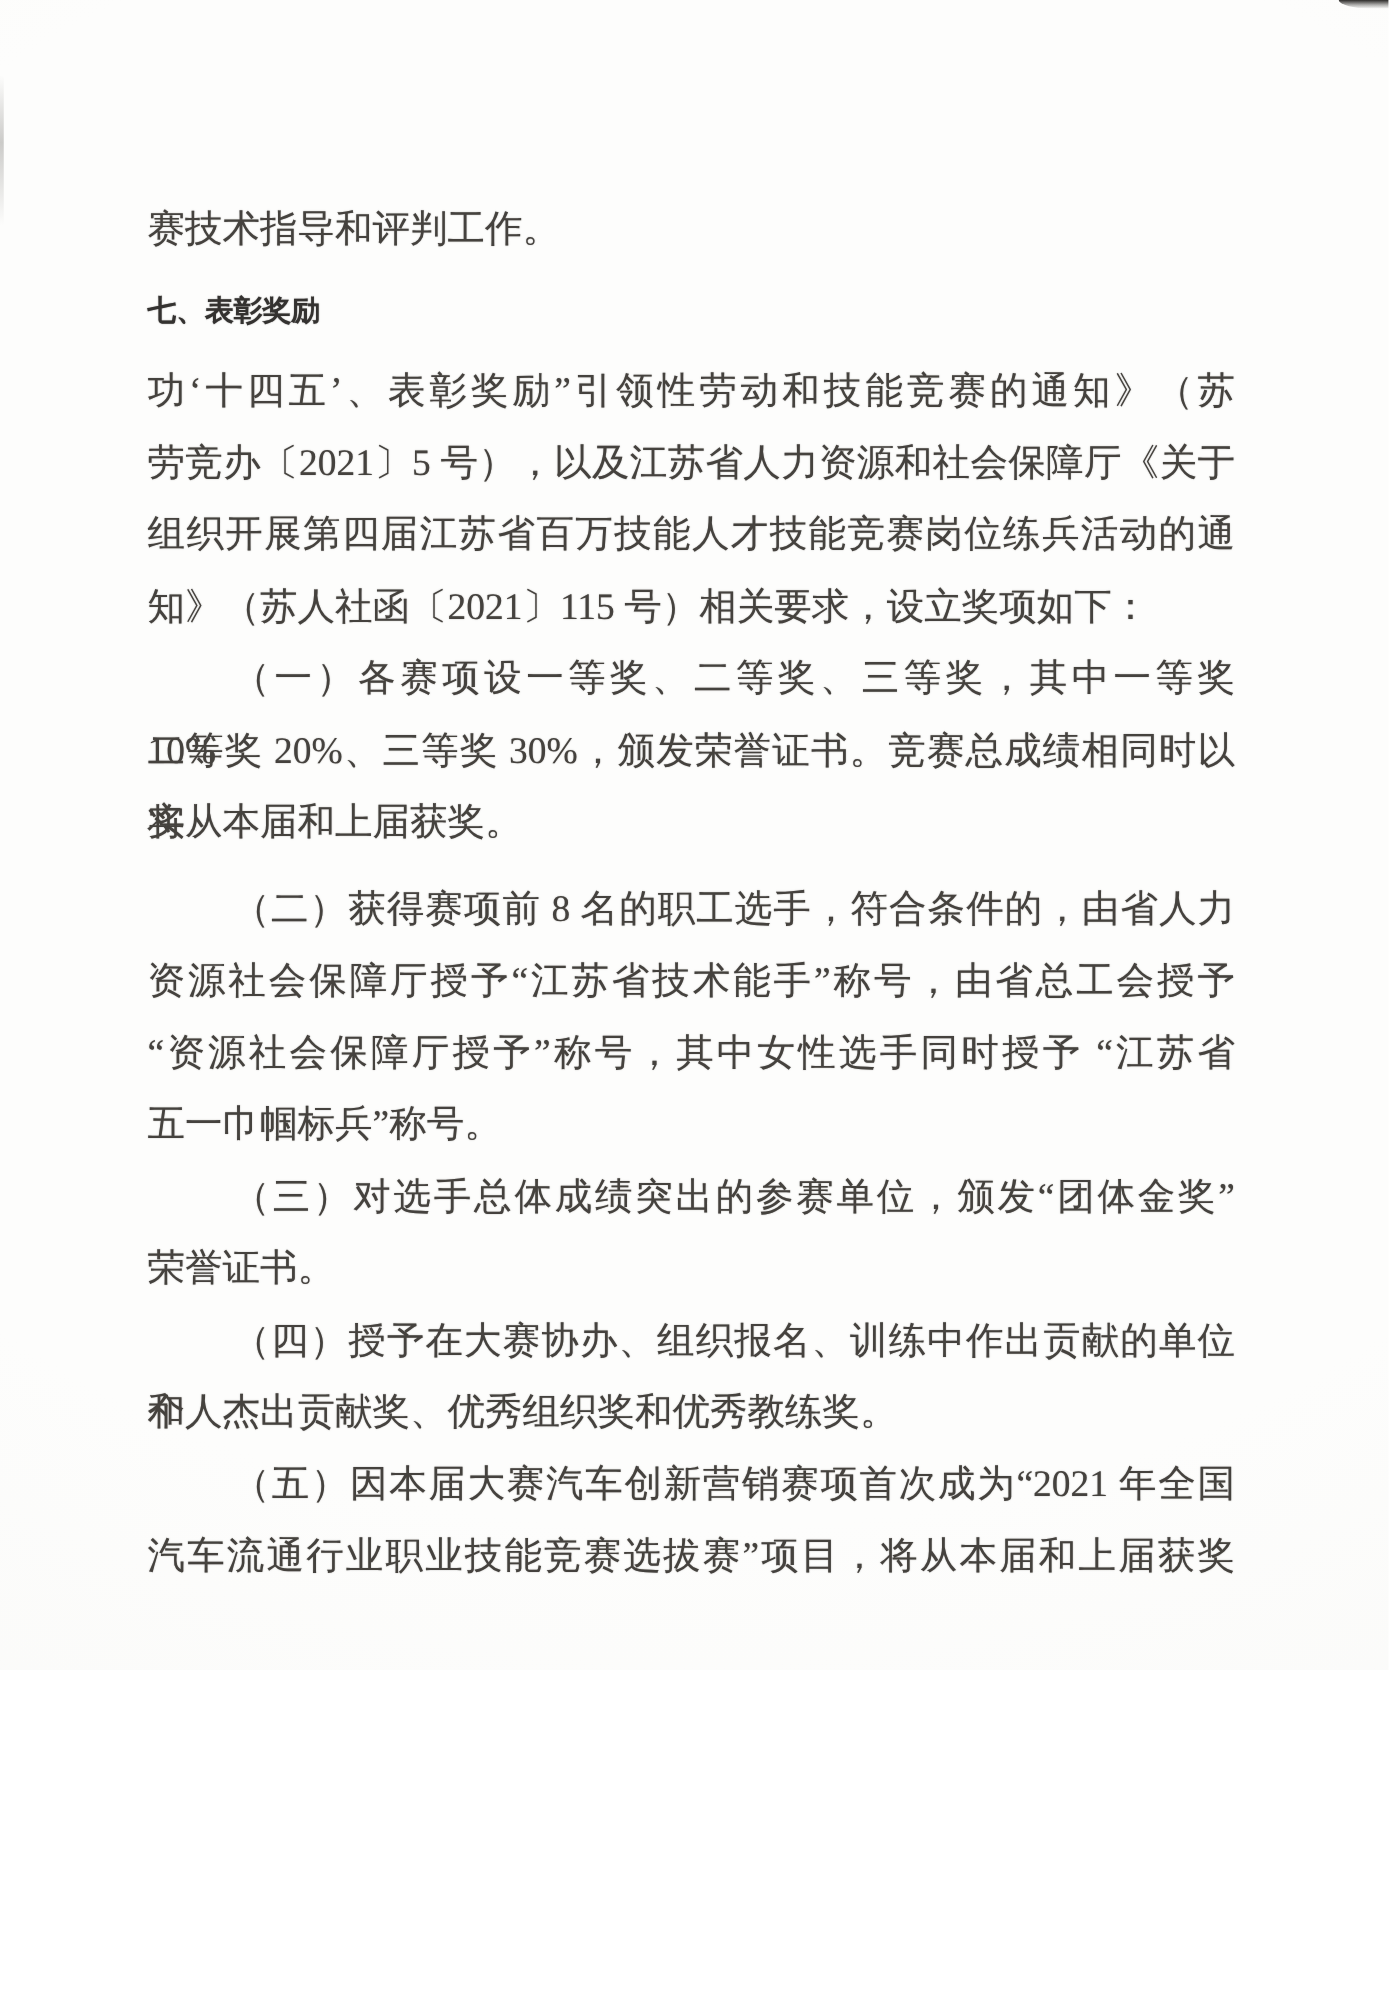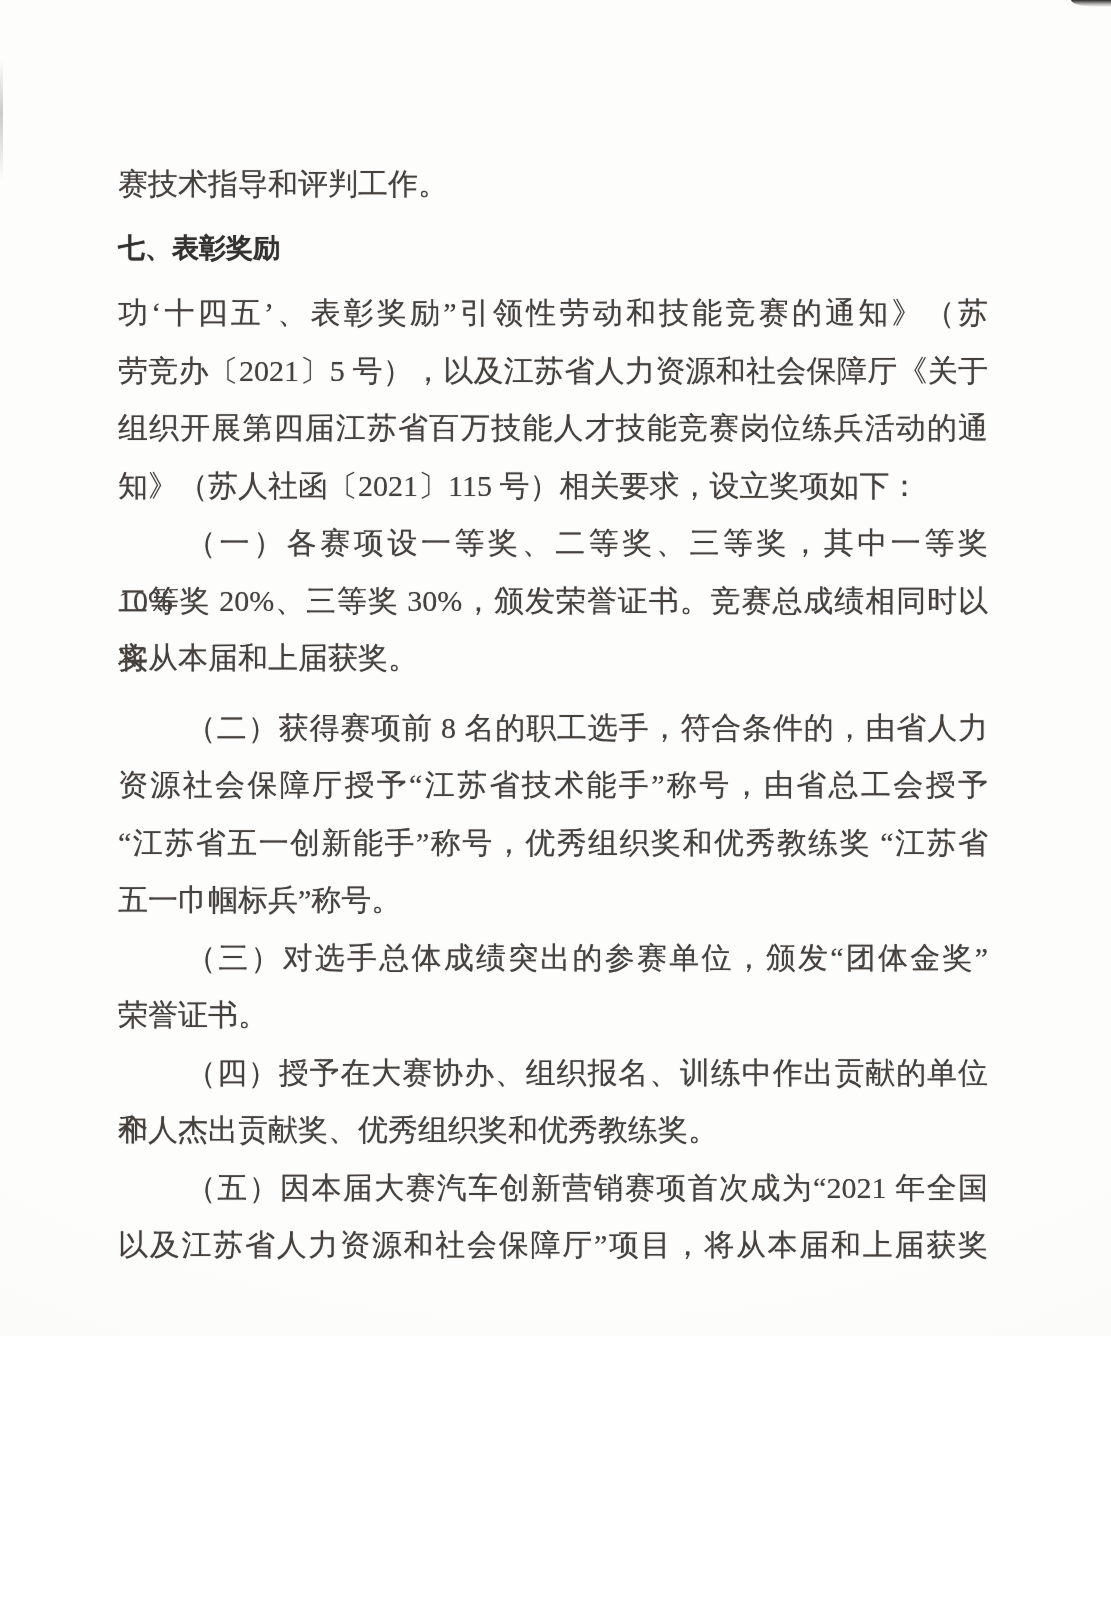--- a/index.html
+++ b/index.html
@@ -59,21 +59,21 @@
   .line.justify {
     text-align: justify;
     text-align-last: justify;
   }
   .line.indent {
     text-indent: 68px;
   }
   .line.heading {
     font-family: Liberation Serif, serif;
     font-weight: bold;
-    font-size: 27px;
+    font-size: 23px;
     color: #343230;
     text-shadow: 0 0 1px rgba(52, 50, 48, 0.65);
     margin-top: 7px;
     margin-bottom: 7px;
   }
   .line.para-gap {
     margin-top: 12px;
   }
   .page-number {
     position: absolute;
@@ -100,24 +100,24 @@
       <div class="line heading">七、表彰奖励</div>
       <div class="line justify">功‘十四五’、表彰奖励”引领性劳动和技能竞赛的通知》（苏</div>
       <div class="line justify">劳竞办〔2021〕5 号），以及江苏省人力资源和社会保障厅《关于</div>
       <div class="line justify">组织开展第四届江苏省百万技能人才技能竞赛岗位练兵活动的通</div>
       <div class="line">知》（苏人社函〔2021〕115 号）相关要求，设立奖项如下：</div>
       <div class="line indent justify">（一）各赛项设一等奖、二等奖、三等奖，其中一等奖 10%、</div>
       <div class="line justify">二等奖 20%、三等奖 30%，颁发荣誉证书。竞赛总成绩相同时以实</div>
       <div class="line">将从本届和上届获奖。</div>
       <div class="line indent justify para-gap">（二）获得赛项前 8 名的职工选手，符合条件的，由省人力</div>
       <div class="line justify">资源社会保障厅授予“江苏省技术能手”称号，由省总工会授予</div>
-      <div class="line justify">“江苏省五一创新能手”称号，优秀组织奖和优秀教练奖 “江苏省</div>
+      <div class="line justify">“资源社会保障厅授予”称号，其中女性选手同时授予 “江苏省</div>
       <div class="line">五一巾帼标兵”称号。</div>
       <div class="line indent justify">（三）对选手总体成绩突出的参赛单位，颁发“团体金奖”</div>
       <div class="line">荣誉证书。</div>
       <div class="line indent justify">（四）授予在大赛协办、组织报名、训练中作出贡献的单位和</div>
       <div class="line">个人杰出贡献奖、优秀组织奖和优秀教练奖。</div>
       <div class="line indent justify">（五）因本届大赛汽车创新营销赛项首次成为“2021 年全国</div>
-      <div class="line justify">以及江苏省人力资源和社会保障厅”项目，将从本届和上届获奖</div>
+      <div class="line justify">汽车流通行业职业技能竞赛选拔赛”项目，将从本届和上届获奖</div>
     </div>
 
   <div class="page-number">- 4 -</div>
 </div>
 
 </body></html>

